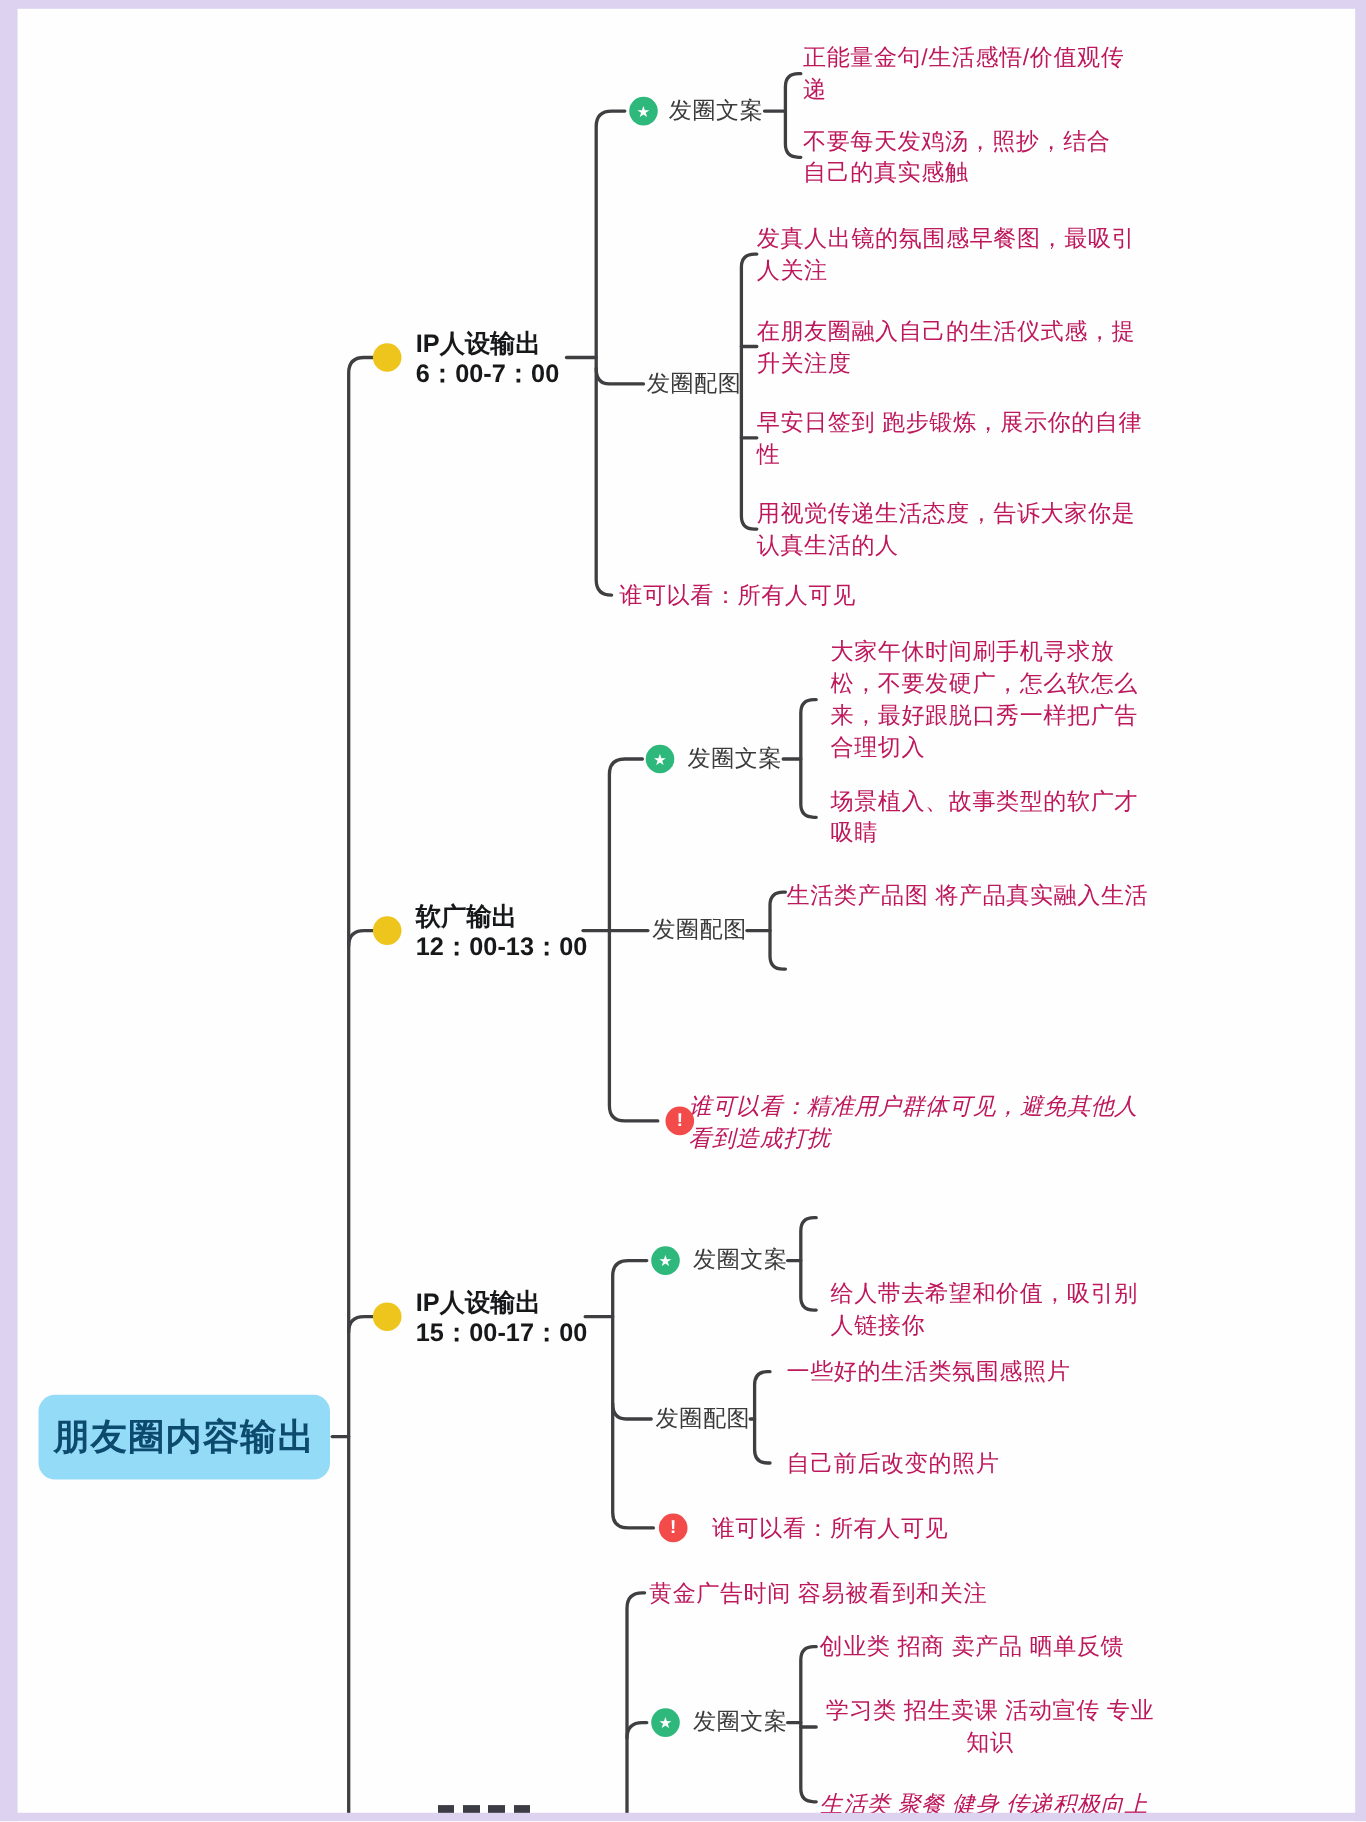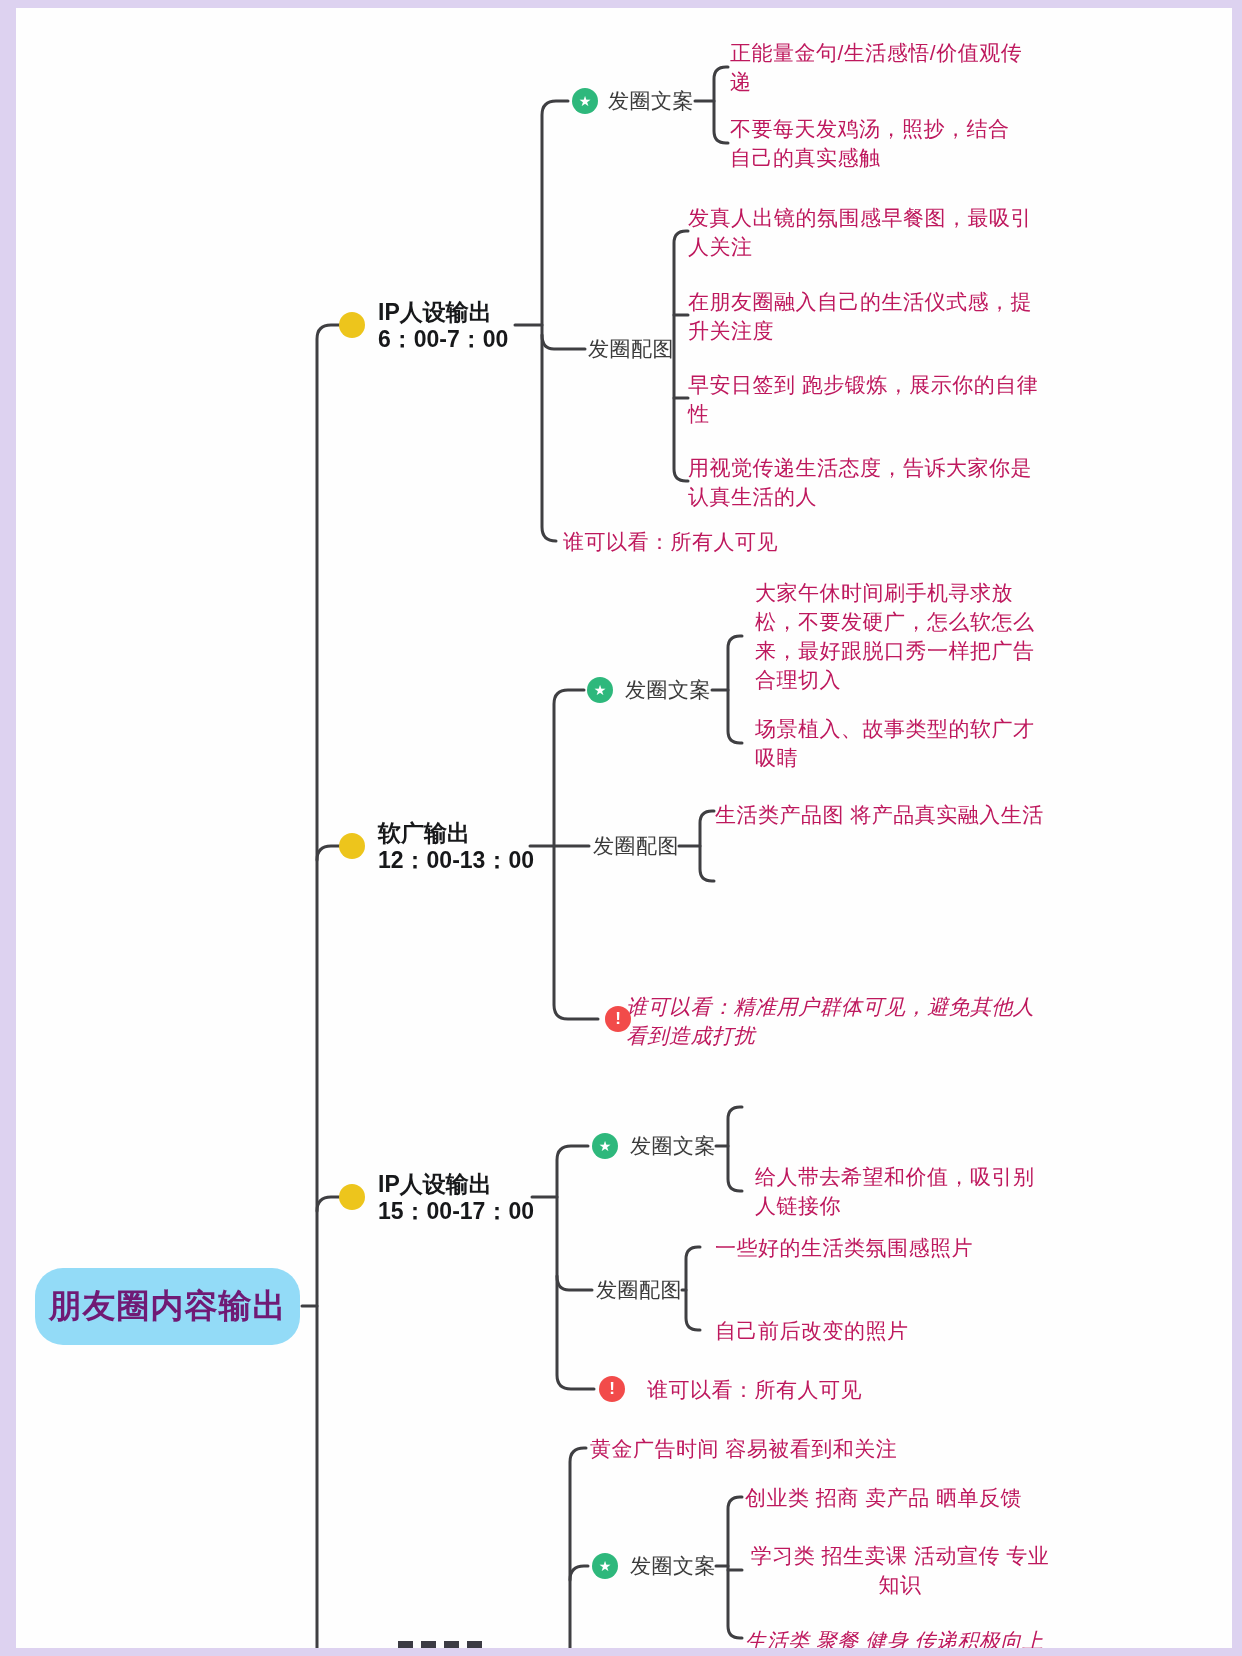--- a/index.html
+++ b/index.html
@@ -13,22 +13,22 @@
   .bs-right{right:0;top:0;width:10px;height:1656px;}
   .bs-bottom{left:0;bottom:0;width:1242px;height:8px;}
   svg.lines{position:absolute;left:0;top:0;z-index:1;}
   svg.lines path{stroke:#3f3f42;stroke-width:3;fill:none;stroke-linecap:round;stroke-linejoin:round;}
   .node{position:absolute;z-index:2;font-size:21px;line-height:29px;color:#be185d;letter-spacing:0.5px;}
   .nowrap{white-space:nowrap;}
   .topic-label{font-size:21px;line-height:28px;color:#3b3b3b;white-space:nowrap;}
   .branch-label{position:absolute;z-index:2;font-size:23px;line-height:27px;font-weight:bold;color:#17181a;white-space:nowrap;}
   .root-node{
     position:absolute;z-index:2;left:35px;top:1268px;width:265px;height:77px;
-    background:#93dbf7;border-radius:28px;display:flex;align-items:center;justify-content:center;
-    font-size:33px;font-weight:bold;color:#701a75;letter-spacing:1px;
+    background:#93dbf7;border-radius:15px;display:flex;align-items:center;justify-content:center;
+    font-size:33px;font-weight:bold;color:#0c4a6e;letter-spacing:1px;
   }
   .branch-dot{position:absolute;z-index:3;width:26px;height:26px;border-radius:50%;background:#edc51c;}
   .icon-badge{position:absolute;z-index:3;width:26px;height:26px;border-radius:50%;
     display:flex;align-items:center;justify-content:center;color:#ffffff;}
   .icon-star{background:#2eb87c;font-size:14px;}
   .icon-alert{background:#f24b4a;font-size:17px;font-weight:bold;}
   .cutoff-sliver{position:absolute;z-index:2;left:398px;top:1641px;width:88px;height:9px;
     background:repeating-linear-gradient(90deg,#3c3c44 0 15px,transparent 15px 23px);}
 </style>
 </head>

